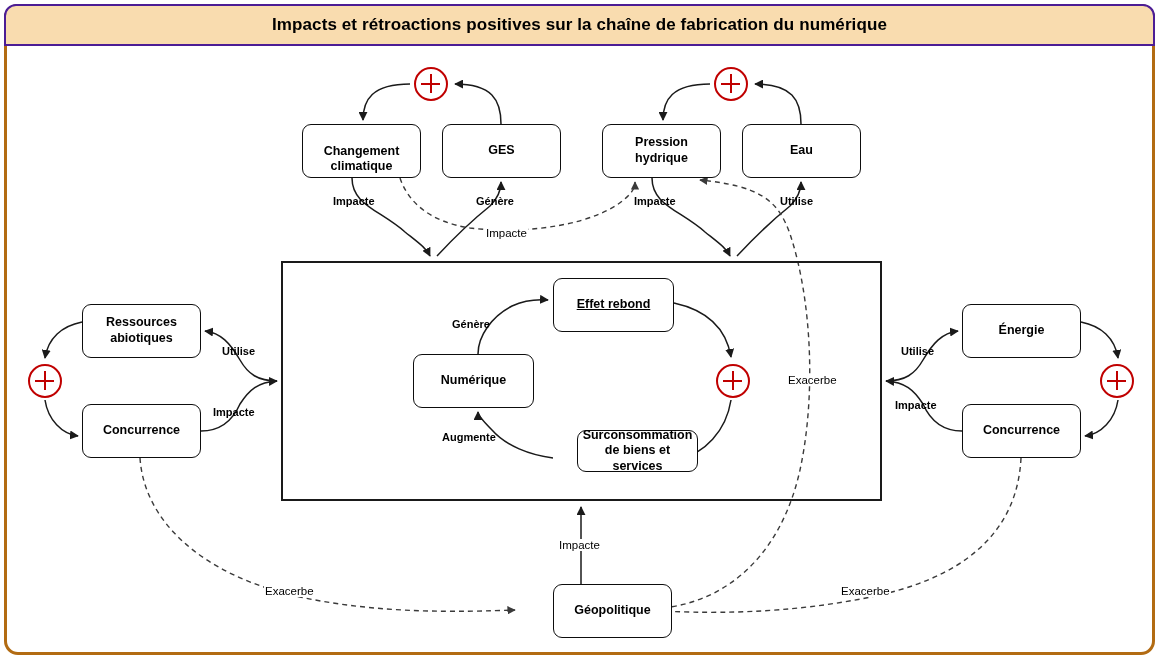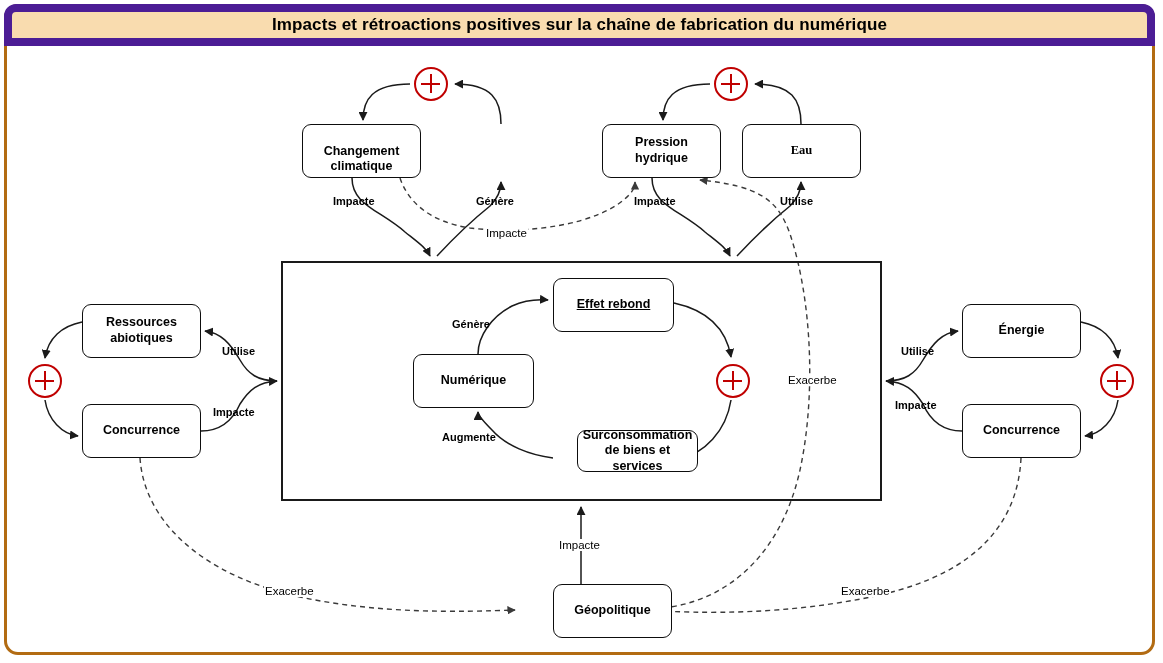--- a/index.html
+++ b/index.html
@@ -33,21 +33,21 @@
   }
   
   #title-bar {
     position: absolute;
     left: 4px;
     top: 4px;
     width: 1151px;
     height: 42px;
     box-sizing: border-box;
     background: #f9dcaf;
-    border: 8px solid #4c1d95;
+    border: 2px solid #4c1d95;
     border-radius: 12px 12px 0 0;
     display: flex;
     align-items: center;
     justify-content: center;
   }
   #title-text {
     font-size: 17px;
     font-weight: bold;
     color: #000000;
     letter-spacing: 0.1px;
@@ -205,26 +205,29 @@
       <path d="M 1021 458 C 1018 520 980 572 880 595 C 790 615 700 614 648 610" marker-end="url(#arrow-dash)"></path>
     </g>
   </svg>
 
   <div id="system-boundary"></div>
 
   <div class="node" style="left:302px; top:124px; width:119px; height:54px;align-items:flex-end;">
     <span>Changement climatique</span>
   </div>
 
+  <div class="node" style="left:442px; top:124px; width:119px; height:54px;">
+    <span>GES</span>
+  </div>
 
   <div class="node" style="left:602px; top:124px; width:119px; height:54px;">
     <span>Pression hydrique</span>
   </div>
 
-  <div class="node" style="left:742px; top:124px; width:119px; height:54px;font-family:Liberation Serif, serif;">
+  <div class="node" style="left:742px; top:124px; width:119px; height:54px;">
     <span>Eau</span>
   </div>
 
   <div class="node" style="left:82px; top:304px; width:119px; height:54px;">
     <span>Ressources abiotiques</span>
   </div>
 
   <div class="node" style="left:82px; top:404px; width:119px; height:54px;">
     <span>Concurrence</span>
   </div>

